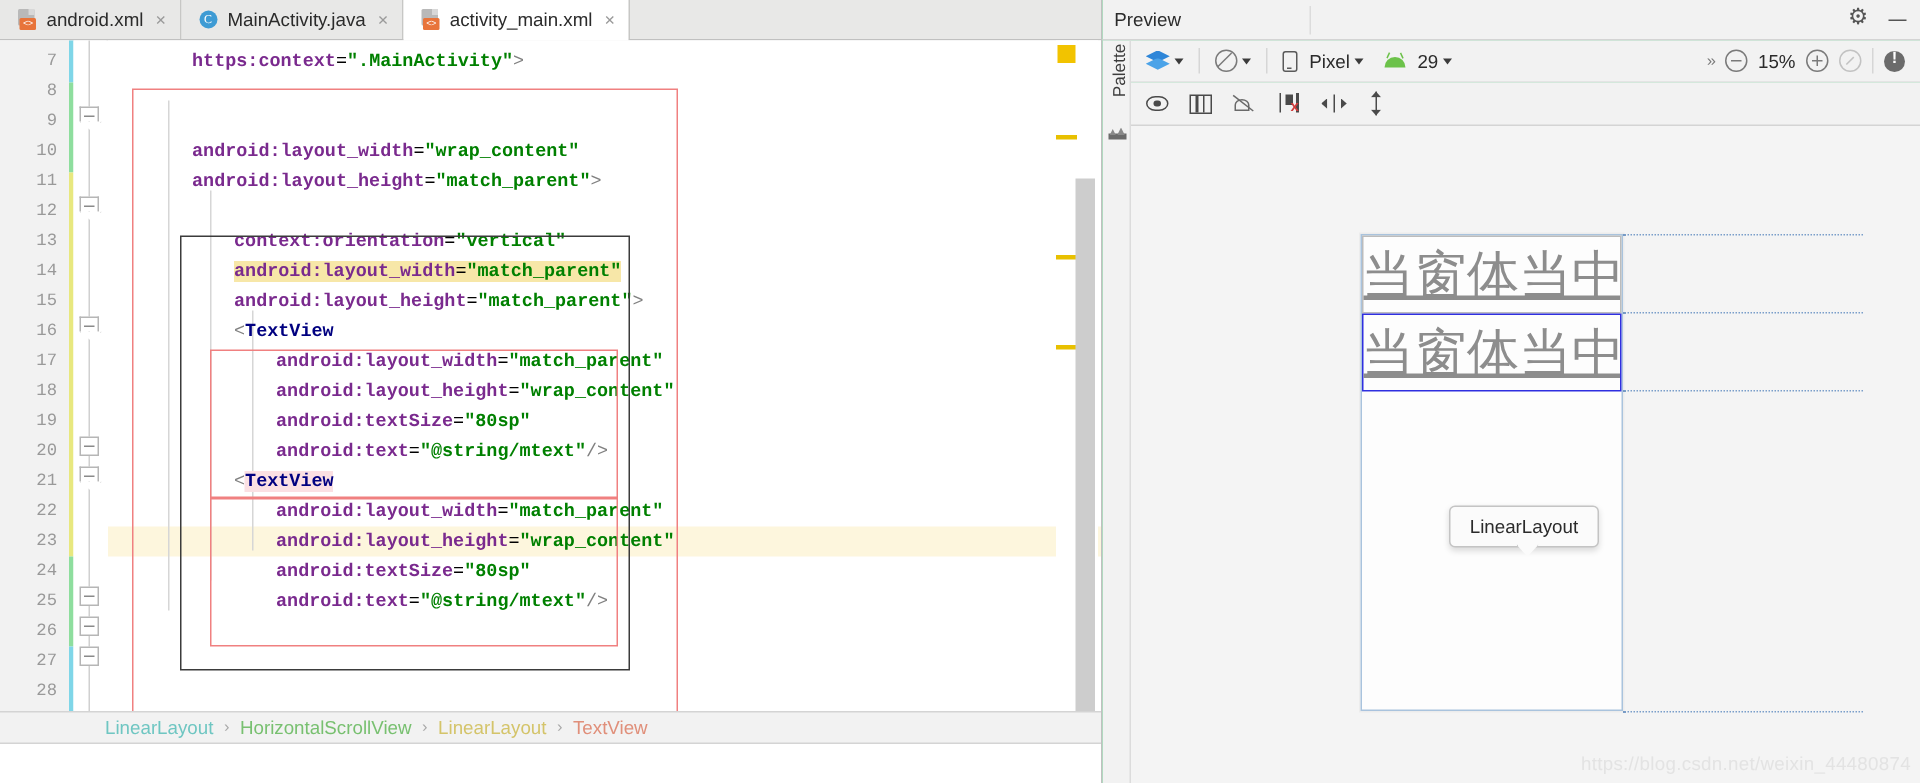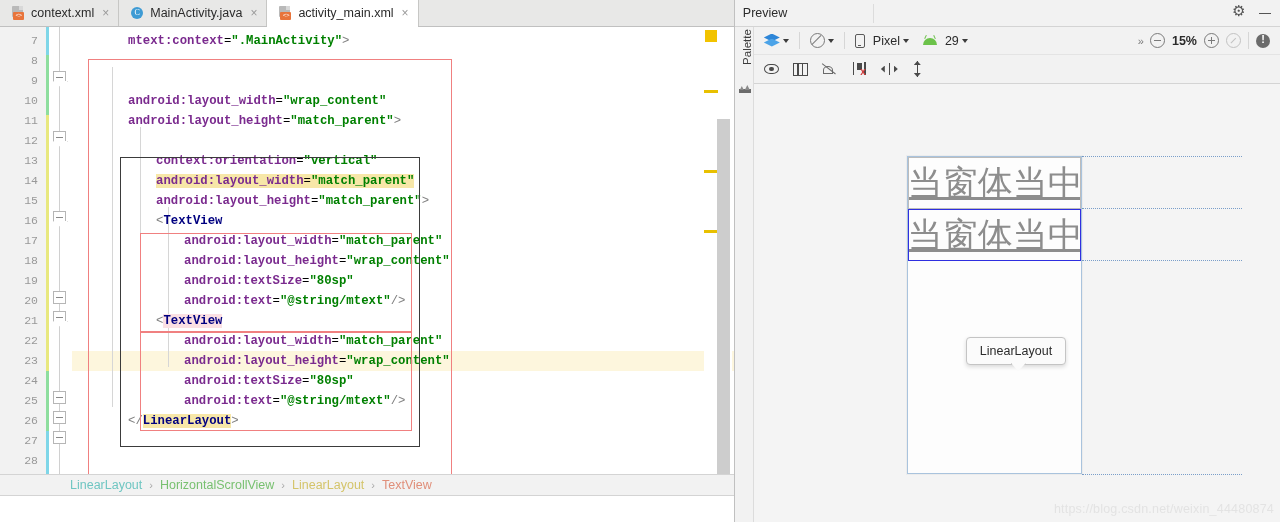--- a/index.html
+++ b/index.html
@@ -244,21 +244,21 @@
   .ic-android .a2 { right:2px; transform: rotate(-25deg); }
 
   .chev2 { font-size:11px; color:#7a7a7a; letter-spacing:-1px; }
   .zoomgroup { display:flex; align-items:center; gap:7px; margin-left:auto; padding-right:10px; }
   .circbtn { width:15px; height:15px; border:1.4px solid #7a7a7a; border-radius:50%;
              position:relative; }
   .circbtn .h { position:absolute; left:3px; top:5.8px; width:7px; height:1.4px; background:#7a7a7a; }
   .circbtn .v { position:absolute; left:5.8px; top:3px; width:1.4px; height:7px; background:#7a7a7a; }
   .circbtn.dim { border-color:#c2c2c2; }
   .circbtn.dim .h, .circbtn.dim .v { background:#c2c2c2; }
-  .zoomval { font-size:12.5px; color:#2b2b2b;font-weight:bold; }
+  .zoomval { font-size:12.5px; color:#2b2b2b; }
   .warnicon { width:14px; height:14px; border-radius:50%; background:#6b6b6b; position:relative; }
   .warnicon::after { content:"!"; position:absolute; left:0; right:0; top:-1px; text-align:center;
                      color:#fff; font-size:11px; font-weight:bold; }
 
   
   .ic-eye { width:15px; height:10px; position:relative; }
   .ic-eye .o { position:absolute; left:0; top:0; width:15px; height:10px;
                border:1.4px solid #4a4a4a; border-radius:50% / 60%; }
   .ic-eye .p { position:absolute; left:5.3px; top:2.8px; width:4.4px; height:4.4px;
                background:#4a4a4a; border-radius:50%; }
@@ -332,21 +332,21 @@
 
   <div id="editor-side">
 
     <div class="tabbar">
       <div class="etab">
         <span class="ico ico-xml">
           <span class="sheet"></span>
             <span class="fold"></span>
             <span class="badge">&lt;&gt;</span>
         </span>
-        <span class="etab-label">context.xml</span>
+        <span class="etab-label">android.xml</span>
         <span class="etab-close">×</span>
       </div>
       <div class="etab">
         <span class="ico ico-java">
           <span class="circ">C</span>
         </span>
         <span class="etab-label">MainActivity.java</span>
         <span class="etab-close">×</span>
       </div>
       <div class="etab active">
@@ -411,38 +411,37 @@
       <div class="bulb" style="top:322px;">
         <span class="glass"></span>
           <span class="base"></span>
       </div>
 
       <div class="codearea" id="codearea">
         <div class="hl-line" id="caretline" style="top: 324px;"></div>
         <div class="iguide" style="left:40px; top:40px; height:340px;"></div>
         <div class="iguide" style="left:68px; top:100px; height:260px;"></div>
         <div class="iguide" style="left:96px; top:180px; height:160px;"></div>
-      <div class="codeline" style="top: 4px;"><span class="codetext" style="padding-left: 56px;"><span class="s-attr">mtext:context</span><span class="s-eq">=</span><span class="s-val">"</span><span class="s-val">.MainActivity</span><span class="s-val">"</span><span class="s-brack">&gt;</span></span></div>
+      <div class="codeline" style="top: 4px;"><span class="codetext" style="padding-left: 56px;"><span class="s-attr">https:context</span><span class="s-eq">=</span><span class="s-val">"</span><span class="s-val">.MainActivity</span><span class="s-val">"</span><span class="s-brack">&gt;</span></span></div>
           <div class="codeline" style="top: 24px;"><span class="codetext" style="padding-left: 28px;"></span></div>
           <div class="codeline" style="top: 64px;"><span class="codetext" style="padding-left: 56px;"><span class="s-attr">android:layout_width</span><span class="s-eq">=</span><span class="s-val">"wrap_content"</span></span></div>
           <div class="codeline" style="top: 84px;"><span class="codetext" style="padding-left: 56px;"><span class="s-attr">android:layout_height</span><span class="s-eq">=</span><span class="s-val">"match_parent"</span><span class="s-brack">&gt;</span></span></div>
           <div class="codeline" style="top: 124px;"><span class="codetext" style="padding-left: 84px;"><span class="s-attr">context:orientation</span><span class="s-eq">=</span><span class="s-val">"vertical"</span></span></div>
           <div class="codeline" style="top: 144px;"><span class="codetext" style="padding-left: 84px;"><span class="hl-search"><span class="s-attr">android:layout_width</span><span class="s-eq">=</span><span class="s-val">"match_parent"</span></span></span></div>
           <div class="codeline" style="top: 164px;"><span class="codetext" style="padding-left: 84px;"><span class="s-attr">android:layout_height</span><span class="s-eq">=</span><span class="s-val">"match_parent"</span><span class="s-brack">&gt;</span></span></div>
           <div class="codeline" style="top: 184px;"><span class="codetext" style="padding-left: 84px;"><span class="s-brack">&lt;</span><span class="s-tag">TextView</span></span></div>
           <div class="codeline" style="top: 204px;"><span class="codetext" style="padding-left: 112px;"><span class="s-attr">android:layout_width</span><span class="s-eq">=</span><span class="s-val">"match_parent"</span></span></div>
           <div class="codeline" style="top: 224px;"><span class="codetext" style="padding-left: 112px;"><span class="s-attr">android:layout_height</span><span class="s-eq">=</span><span class="s-val">"wrap_content"</span></span></div>
           <div class="codeline" style="top: 244px;"><span class="codetext" style="padding-left: 112px;"><span class="s-attr">android:textSize</span><span class="s-eq">=</span><span class="s-val">"80sp"</span></span></div>
           <div class="codeline" style="top: 264px;"><span class="codetext" style="padding-left: 112px;"><span class="s-attr">android:text</span><span class="s-eq">=</span><span class="s-val">"@string/mtext"</span><span class="s-brack">/&gt;</span></span></div>
           <div class="codeline" style="top: 284px;"><span class="codetext" style="padding-left: 84px;"><span class="s-brack">&lt;</span><span class="s-tag hl-pink">TextView</span></span></div>
           <div class="codeline" style="top: 304px;"><span class="codetext" style="padding-left: 112px;"><span class="s-attr">android:layout_width</span><span class="s-eq">=</span><span class="s-val">"match_parent"</span></span></div>
           <div class="codeline" style="top: 324px;"><span class="codetext" style="padding-left: 112px;"><span class="s-attr">android:layout_height</span><span class="s-eq">=</span><span class="s-val">"wrap_content"</span></span></div>
           <div class="codeline" style="top: 344px;"><span class="codetext" style="padding-left: 112px;"><span class="s-attr">android:textSize</span><span class="s-eq">=</span><span class="s-val">"80sp"</span></span></div>
           <div class="codeline" style="top: 364px;"><span class="codetext" style="padding-left: 112px;"><span class="s-attr">android:text</span><span class="s-eq">=</span><span class="s-val">"@string/mtext"</span><span class="s-brack">/&gt;</span></span></div>
-          <div class="codeline" style="top: 384px;"><span class="codetext" style="padding-left: 56px;"><span class="s-brack">&lt;/</span><span class="s-tag hl-search">LinearLayout</span><span class="s-brack">&gt;</span></span></div>
           <div class="codeline" style="top: 424px;"><span class="codetext" style="padding-left: 28px;"></span></div>
           <div class="codeline" style="top: 444px;"><span class="codetext" style="padding-left: 28px;"></span></div>
         </div>
 
       <div class="annot" style="left:88px; top:32px; width:364px; height:420px;"></div>
       <div class="annot-dark" style="left:120px; top:130px; width:300px; height:290px;"></div>
       <div class="annot" style="left:140px; top:206px; width:272px; height:100px;"></div>
       <div class="annot" style="left:140px; top:304px; width:272px; height:100px;"></div>
 
       <div class="markertrack">

